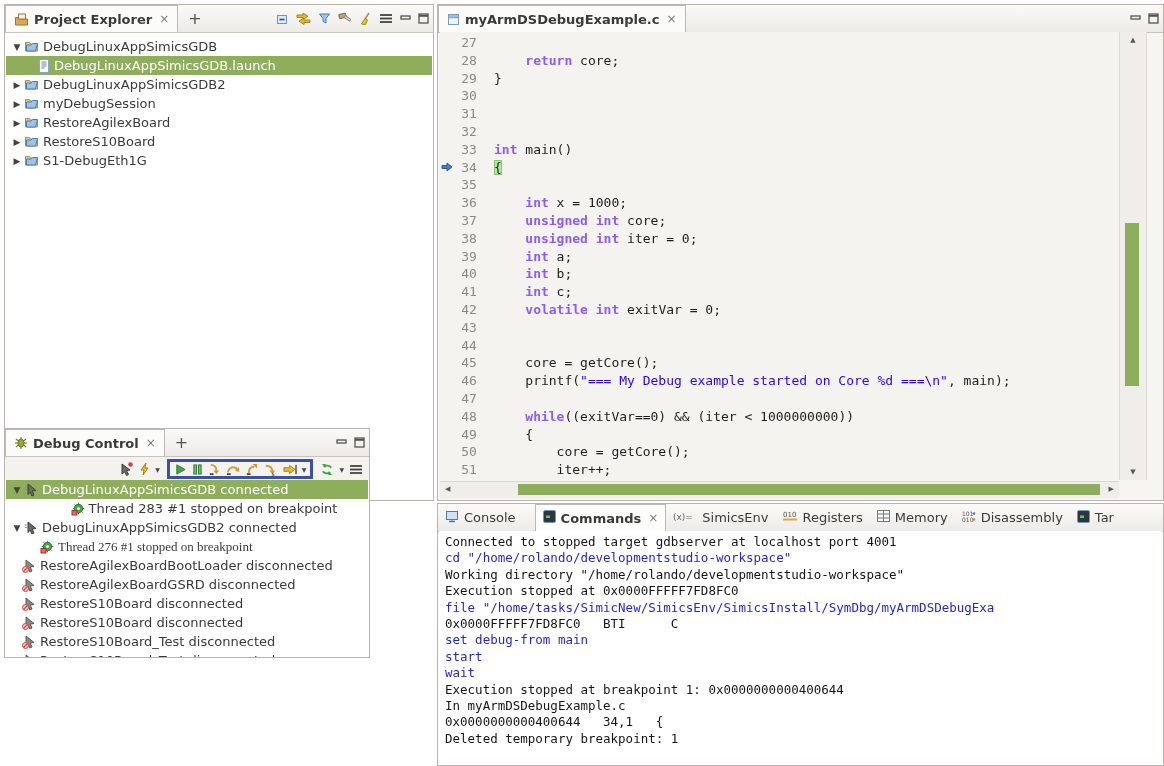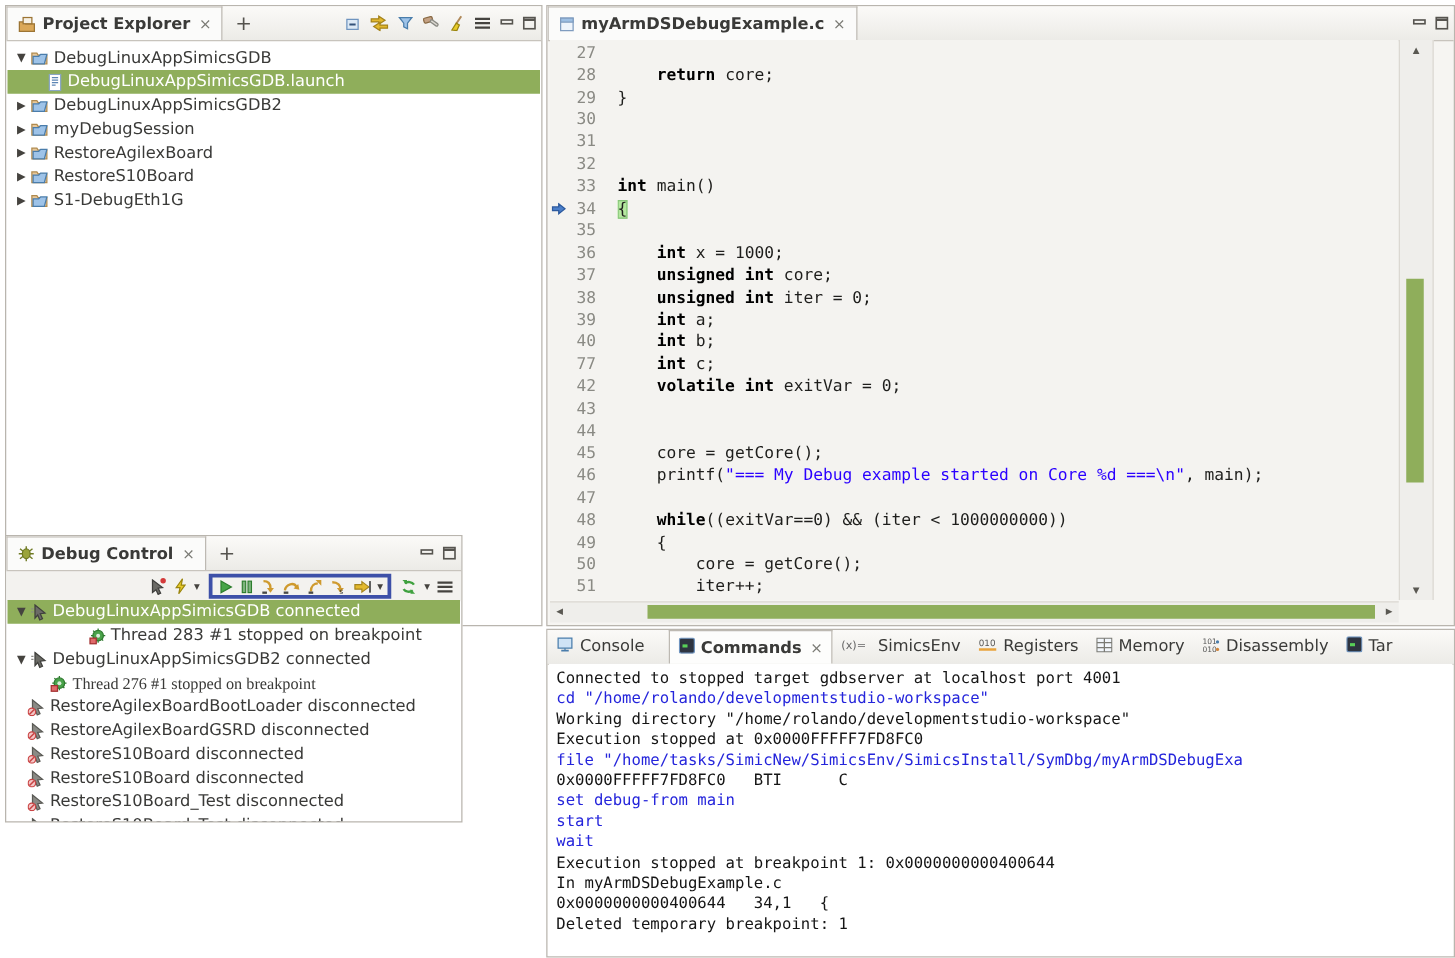--- a/index.html
+++ b/index.html
@@ -30,21 +30,21 @@
   .steps-box{display:flex;align-items:center;gap:5px;border:3px solid #3D50A8;padding:0 4px;height:20px;
              box-sizing:border-box;margin:0 2px;background:transparent;}
   #dc-tree{top:51px;}
   
   #code-wrap{position:absolute;left:2px;top:27px;right:44px;bottom:20px;background:#f4f3f0;overflow:hidden;
              font-family:"DejaVu Sans Mono","Liberation Mono",monospace;font-size:13px;padding-top:2px;}
   .crow{height:17.8px;line-height:17.8px;display:flex;}
   .mark{width:14px;flex:none;display:flex;align-items:center;justify-content:center;}
   .lnum{width:30px;flex:none;text-align:center;color:#8a8a84;}
   .lcode{white-space:pre;color:#1e1e1c;padding-left:10px;}
-  .kw{color:#000000;font-weight:bold;}
+  .kw{color:#8b5cf6;font-weight:bold;}
   .str{color:#2A00FF;}
   .hl{background:#B5E79F;box-shadow:0 0 0 1px #86C47A inset;}
   .vscroll{position:absolute;right:16px;top:27px;bottom:20px;width:26px;background:#efeeeb;
            border-left:1px solid #dbd8d2;border-right:1px solid #dbd8d2;}
   .vthumb{position:absolute;left:5px;width:14px;top:191px;height:163px;background:#8FAE5B;}
   .sarr{position:absolute;font-size:7px;color:#5a5852;width:100%;text-align:center;}
   .hscroll{position:absolute;left:2px;right:44px;bottom:2px;height:16px;background:#efeeeb;border-top:1px solid #dbd8d2;}
   .hthumb{position:absolute;top:2px;height:11px;left:78px;width:582px;background:#8FAE5B;}
   .harr{position:absolute;top:3px;font-size:7px;color:#5a5852;}
   
@@ -536,21 +536,21 @@
         <span class="lnum">39</span>
         <span class="lcode"><span>    </span><span class="kw">int</span><span> a;</span></span>
       </div>
       <div class="crow">
         <span class="mark"></span>
         <span class="lnum">40</span>
         <span class="lcode"><span>    </span><span class="kw">int</span><span> b;</span></span>
       </div>
       <div class="crow">
         <span class="mark"></span>
-        <span class="lnum">77</span>
+        <span class="lnum">41</span>
         <span class="lcode"><span>    </span><span class="kw">int</span><span> c;</span></span>
       </div>
       <div class="crow">
         <span class="mark"></span>
         <span class="lnum">42</span>
         <span class="lcode"><span>    </span><span class="kw">volatile</span><span> </span><span class="kw">int</span><span> exitVar = 0;</span></span>
       </div>
       <div class="crow">
         <span class="mark"></span>
         <span class="lnum">43</span>

